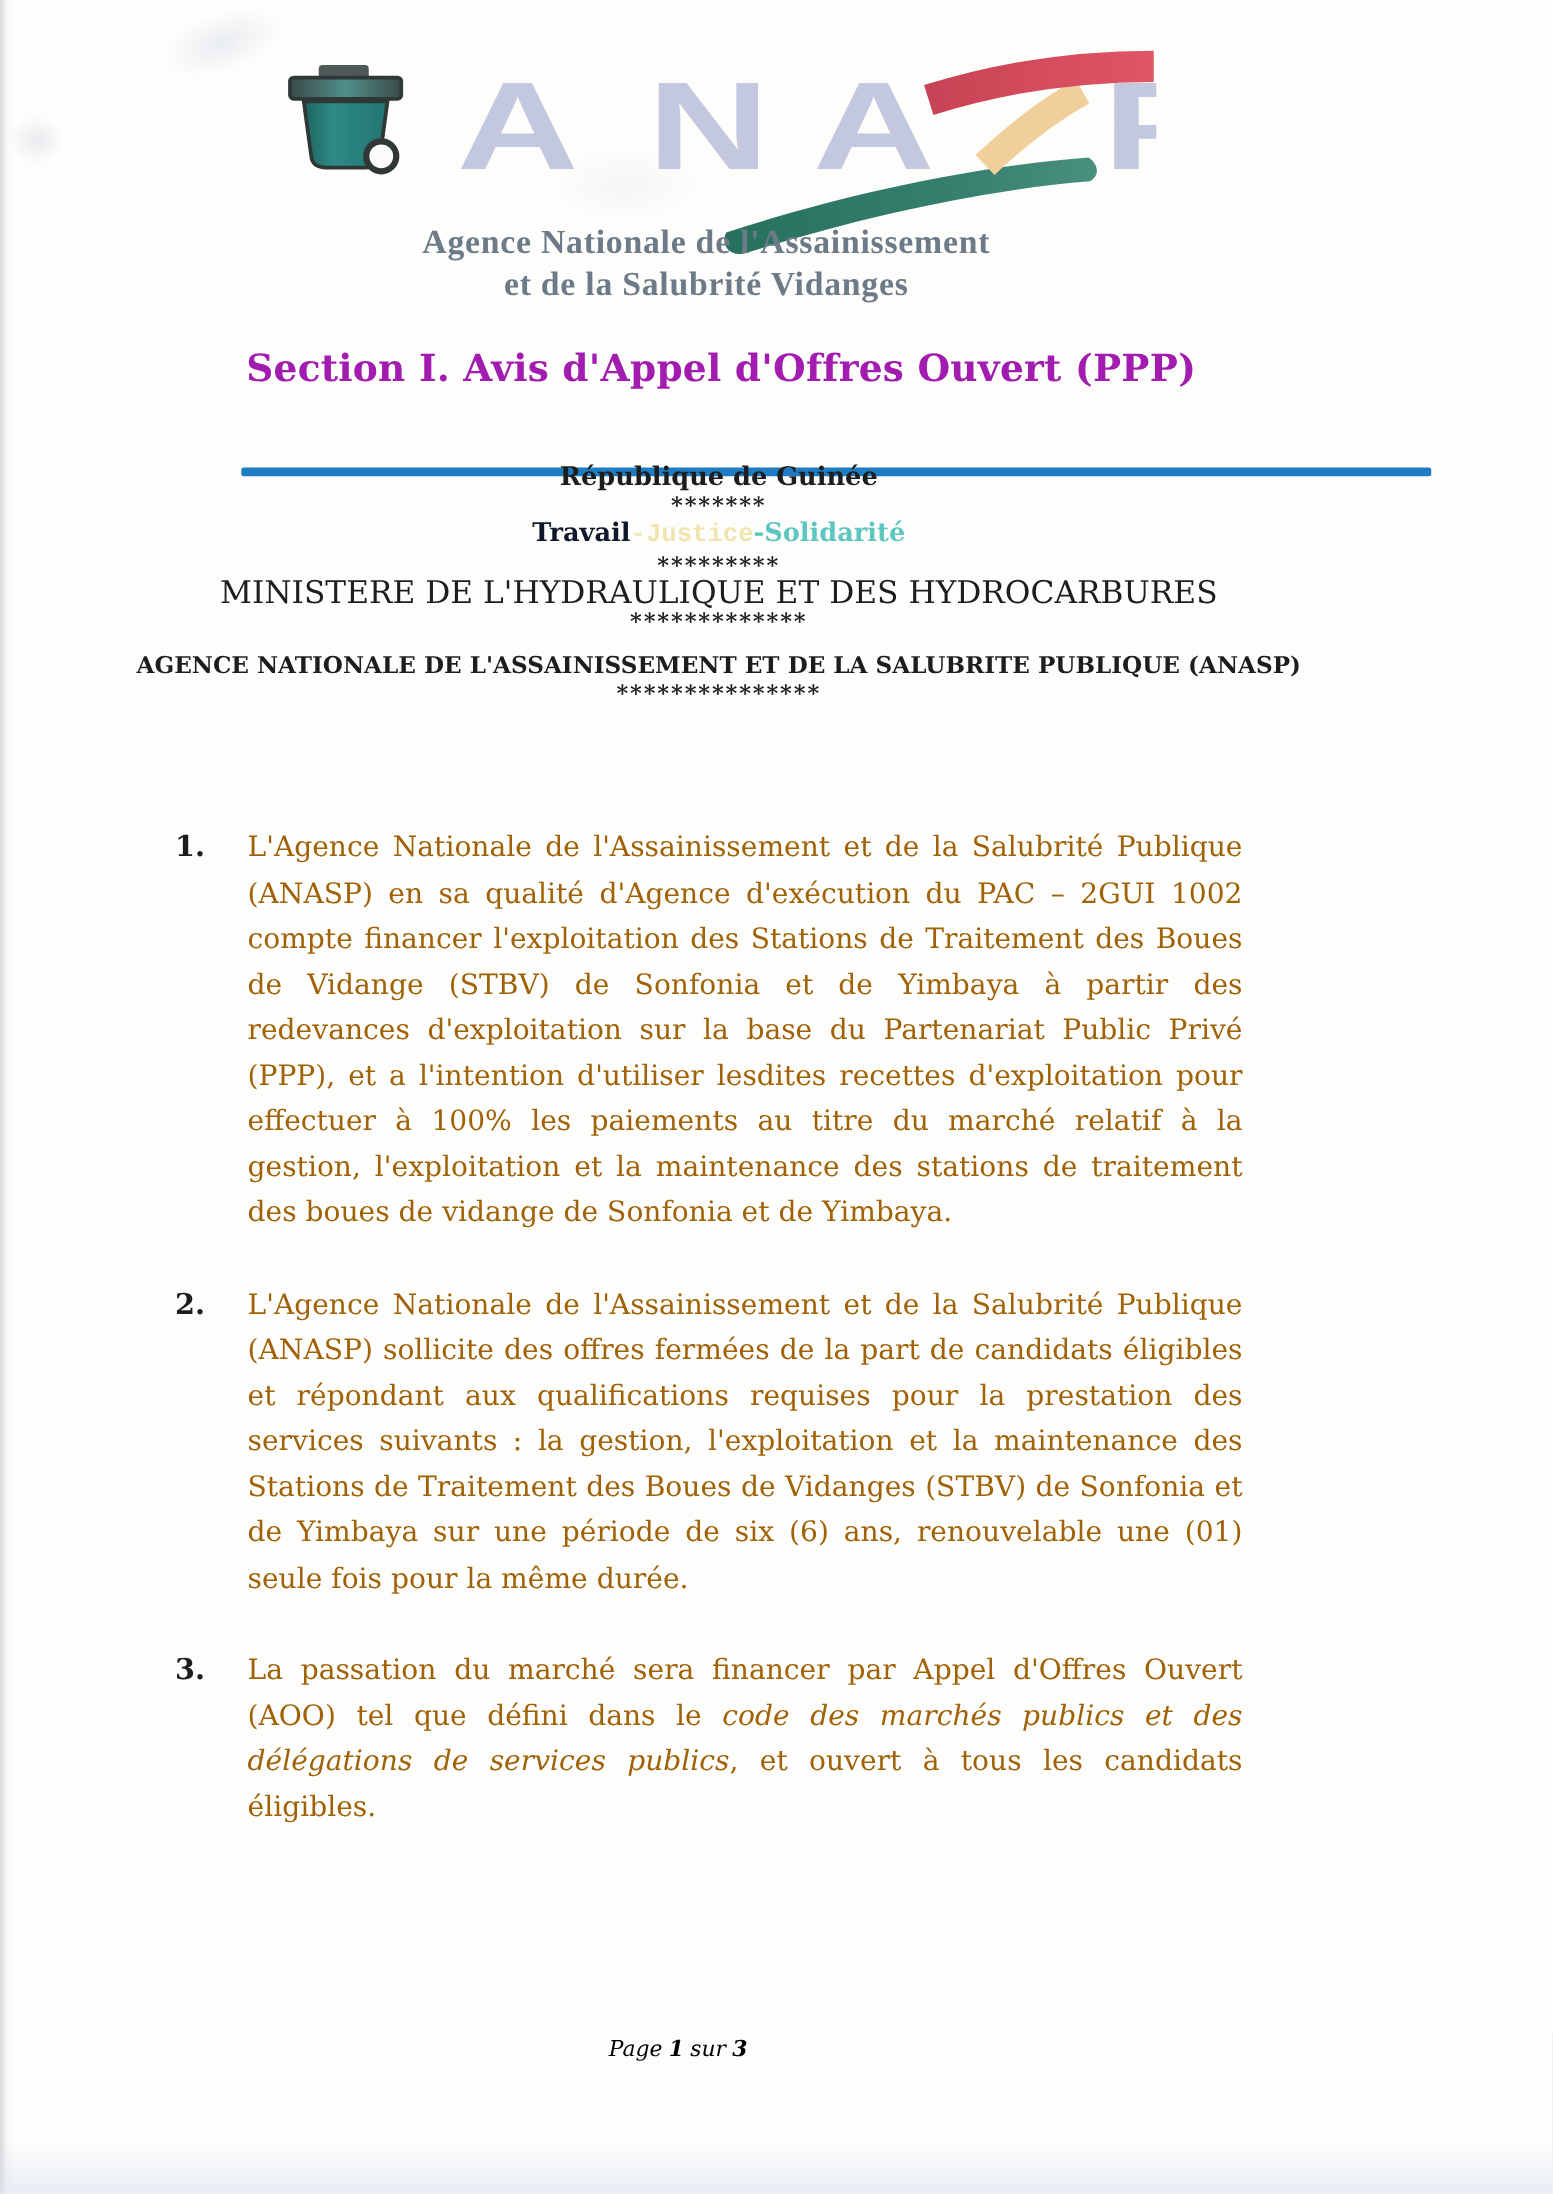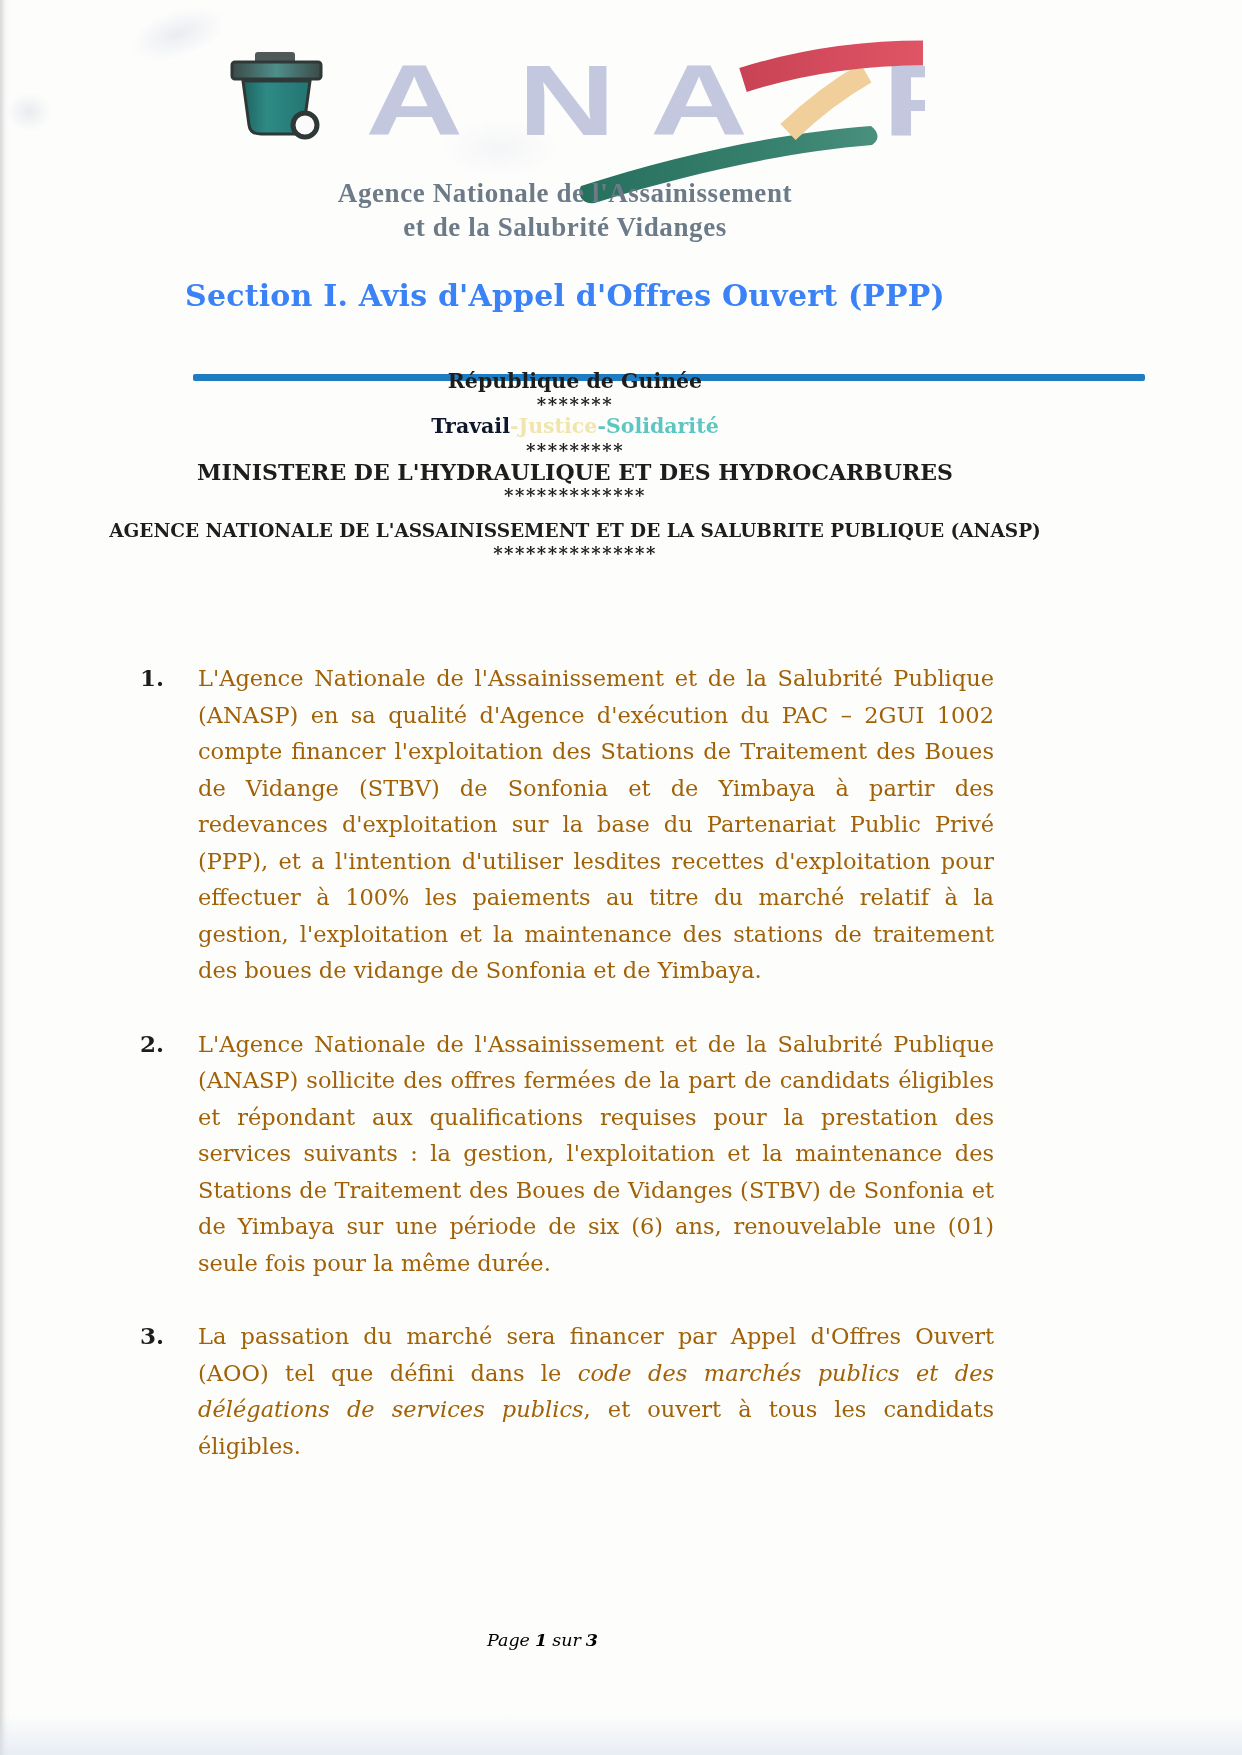--- a/index.html
+++ b/index.html
@@ -29,36 +29,36 @@
 
   .org-name{
     position:absolute;left:0;top:176px;width:1130px;
     text-align:center;
     font-family:Liberation Serif, serif;
     font-weight:bold;font-size:27px;line-height:34px;
     color:#6d7a88;letter-spacing:.6px;
   }
 
   .section-title{
-    position:absolute;left:0;top:278px;width:1130px;
+    position:absolute;left:12px;top:278px;width:1130px;
     text-align:center;
-    font-size:30px;font-weight:bold;color:#3b82f6;
+    font-size:30px;font-weight:bold;color:#a21caf;
     letter-spacing:.2px;
   }
 
   .rule{position:absolute;left:193px;top:374px;width:952px;height:7px;border-radius:2px;}
 
   .letterhead{position:absolute;left:10px;top:369px;width:1130px;text-align:center;}
   .lh-republic{font-size:20.5px;font-weight:bold;line-height:24px;}
   .lh-stars{font-size:18px;line-height:20px;letter-spacing:1.5px;position:relative;top:2px;font-weight:bold;}
   .lh-motto{font-size:20.5px;font-weight:bold;line-height:25px;margin-top:1px;}
-  .lh-ministry{font-size:22px;font-weight:bold;line-height:24px;margin-top:1px;}
+  .lh-ministry{font-size:25px;font-weight:normal;line-height:24px;margin-top:1px;}
   .lh-agency{font-size:18.5px;font-weight:bold;line-height:23px;margin-top:15px;}
   .motto-p1{color:#d6336b;}
-  .motto-p2{color:#f1e5ae;}
+  .motto-p2{color:#f1e5ae;font-family:Liberation Mono, monospace;}
   .motto-p3{color:#5ec6c0;}
 
   .body-list{position:absolute;left:140px;top:660px;width:854px;}
   .list-item{display:flex;margin-bottom:37px;}
   .num{width:58px;flex:none;font-size:23px;line-height:36.5px;font-weight:bold;}
   .itext{flex:1;font-size:22.5px;line-height:36.5px;text-align:justify;color:#a16207;}
   .itext .it{font-style:italic;}
 
   .footer{
     position:absolute;left:0;top:1630px;width:1085px;text-align:center;

